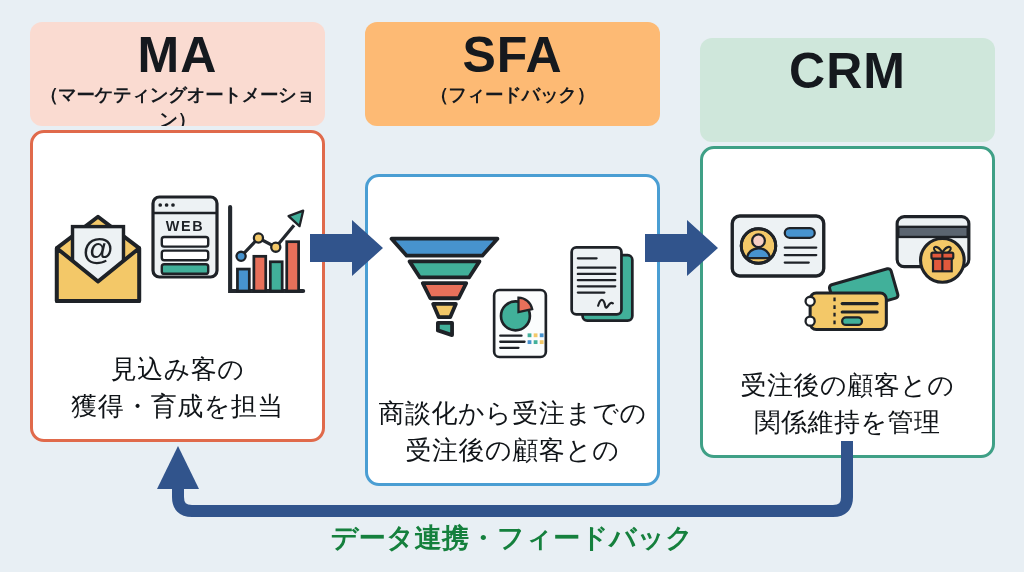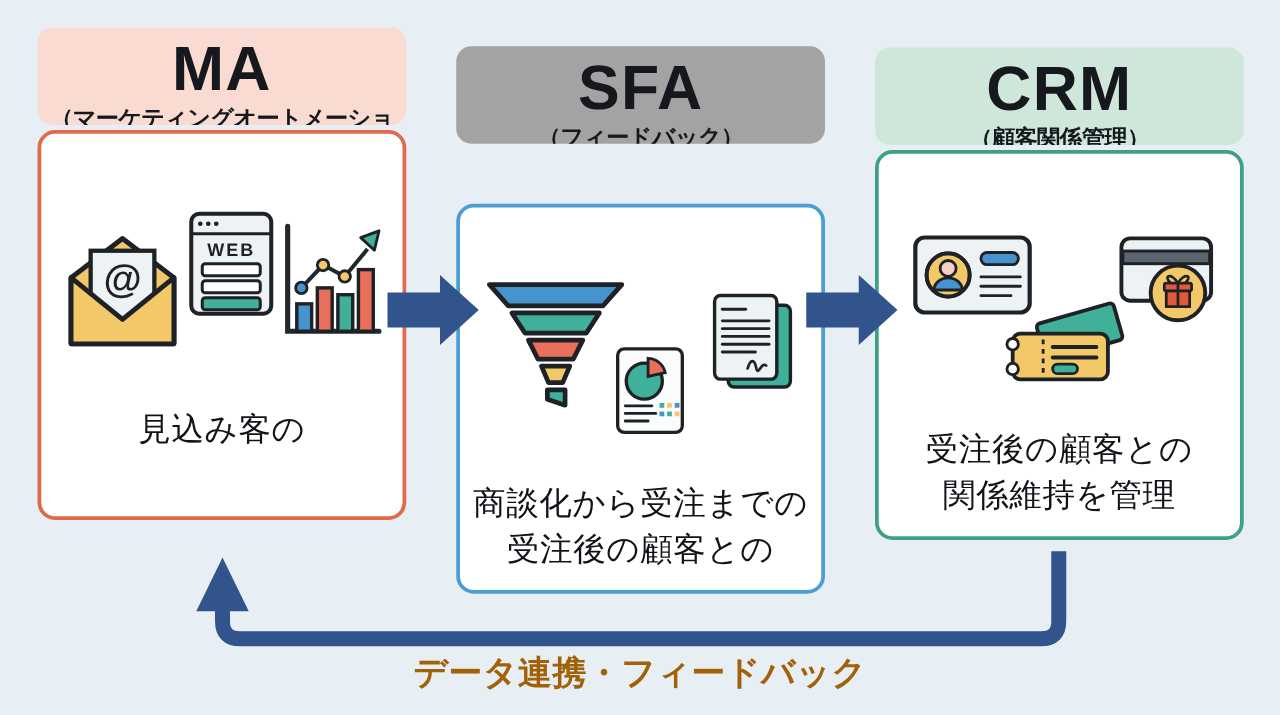--- a/index.html
+++ b/index.html
@@ -12,25 +12,25 @@
     width:1024px;height:572px;
     background:#e8eff4;
     overflow:hidden;
   }
   .col{position:absolute;top:22px;width:295px;}
   .col.ma{left:30px}
   .col.sfa{left:365px}
   .col.crm{left:700px}
 
   .hdr{
-    height:78px;border-radius:12px;text-align:center;
+    height:104px;border-radius:12px;text-align:center;
     color:#15191e;overflow:hidden;
   }
   .ma  .hdr{background:#fadbd1;}
-  .sfa .hdr{background:#a3a3a3;margin-top:15px;}
+  .sfa .hdr{background:#fdba74;}
   .crm .hdr{background:#cfe7db;margin-top:16px;}
   .hdr .t{font-size:50px;font-weight:800;line-height:1.06;padding-top:7px;letter-spacing:1px;}
   .hdr .s{font-size:18.5px;font-weight:700;letter-spacing:-0.5px;}
 
   .card{
     position:relative;margin-top:4px;height:312px;
     background:#ffffff;border-radius:14px;border:3.5px solid #000;
     box-sizing:border-box;
   }
   .ma  .card{border-color:#e06a4b;}
@@ -44,21 +44,21 @@
     line-height:37px;color:#101418;letter-spacing:0.5px;
   }
 
   .flow-arrow{position:absolute;top:219px;width:74px;height:58px;}
   .flow-arrow.a1{left:310px;}
   .flow-arrow.a2{left:645px;}
 
   .feedback{position:absolute;left:0;top:0;width:1024px;height:572px;pointer-events:none;}
   .feedback-label{
     position:absolute;left:0;right:0;top:520px;text-align:center;
-    font-size:27px;font-weight:800;color:#a16207;letter-spacing:0.5px;
+    font-size:27px;font-weight:800;color:#15803d;letter-spacing:0.5px;
   }
   svg{display:block;overflow:visible;}
 </style>
 </head>
 <body>
 
 <div class="stage">
 
   <section class="col ma">
     <div class="hdr">
@@ -94,20 +94,21 @@
         <rect x="72" y="44" width="13" height="54" fill="#e8705a" stroke="#1e2227" stroke-width="3"></rect>
         <polyline points="22,60 41,40 60,50 80,26" fill="none" stroke="#23282e" stroke-width="3.5"></polyline>
         <circle cx="22" cy="60" r="5" fill="#4793ce" stroke="#1e2227" stroke-width="2.5"></circle>
         <circle cx="41" cy="40" r="5" fill="#f3c868" stroke="#1e2227" stroke-width="2.5"></circle>
         <circle cx="60" cy="50" r="5" fill="#f3c868" stroke="#1e2227" stroke-width="2.5"></circle>
         <polygon points="74,16 90,10 86,27" fill="#41b09a" stroke="#1e2227" stroke-width="2.5" stroke-linejoin="round"></polygon>
       </svg>
 
       <div class="desc">
         <div>見込み客の</div>
+        <div>獲得・育成を担当</div>
       </div>
     </div>
   </section>
 
   <section class="col sfa">
     <div class="hdr">
       <div class="t">SFA</div>
       <div class="s">（フィードバック）</div>
     </div>
     <div class="card">
@@ -150,21 +151,20 @@
       <div class="desc">
         <div>商談化から受注までの</div>
         <div>受注後の顧客との</div>
       </div>
     </div>
   </section>
 
   <section class="col crm">
     <div class="hdr">
       <div class="t">CRM</div>
-      <div class="s">（顧客関係管理）</div>
     </div>
     <div class="card">
 
       <svg class="icon" style="left:26px;top:64px" width="98" height="66" viewBox="0 0 130 88">
         <rect x="4" y="4" width="122" height="80" rx="10" fill="#edf2f4" stroke="#1e2227" stroke-width="4.5"></rect>
         <circle cx="39" cy="44" r="23" fill="#f3c868" stroke="#1e2227" stroke-width="4"></circle>
         <path d="M24 60 a15 13 0 0 1 30 0 z" fill="#4793ce" stroke="#1e2227" stroke-width="3"></path>
         <circle cx="39" cy="37" r="8.5" fill="#f7cfc3" stroke="#1e2227" stroke-width="3"></circle>
         <circle cx="39" cy="44" r="23" fill="none" stroke="#1e2227" stroke-width="4"></circle>
         <rect x="74" y="20" width="40" height="13" rx="6.5" fill="#4793ce" stroke="#1e2227" stroke-width="3"></rect>

